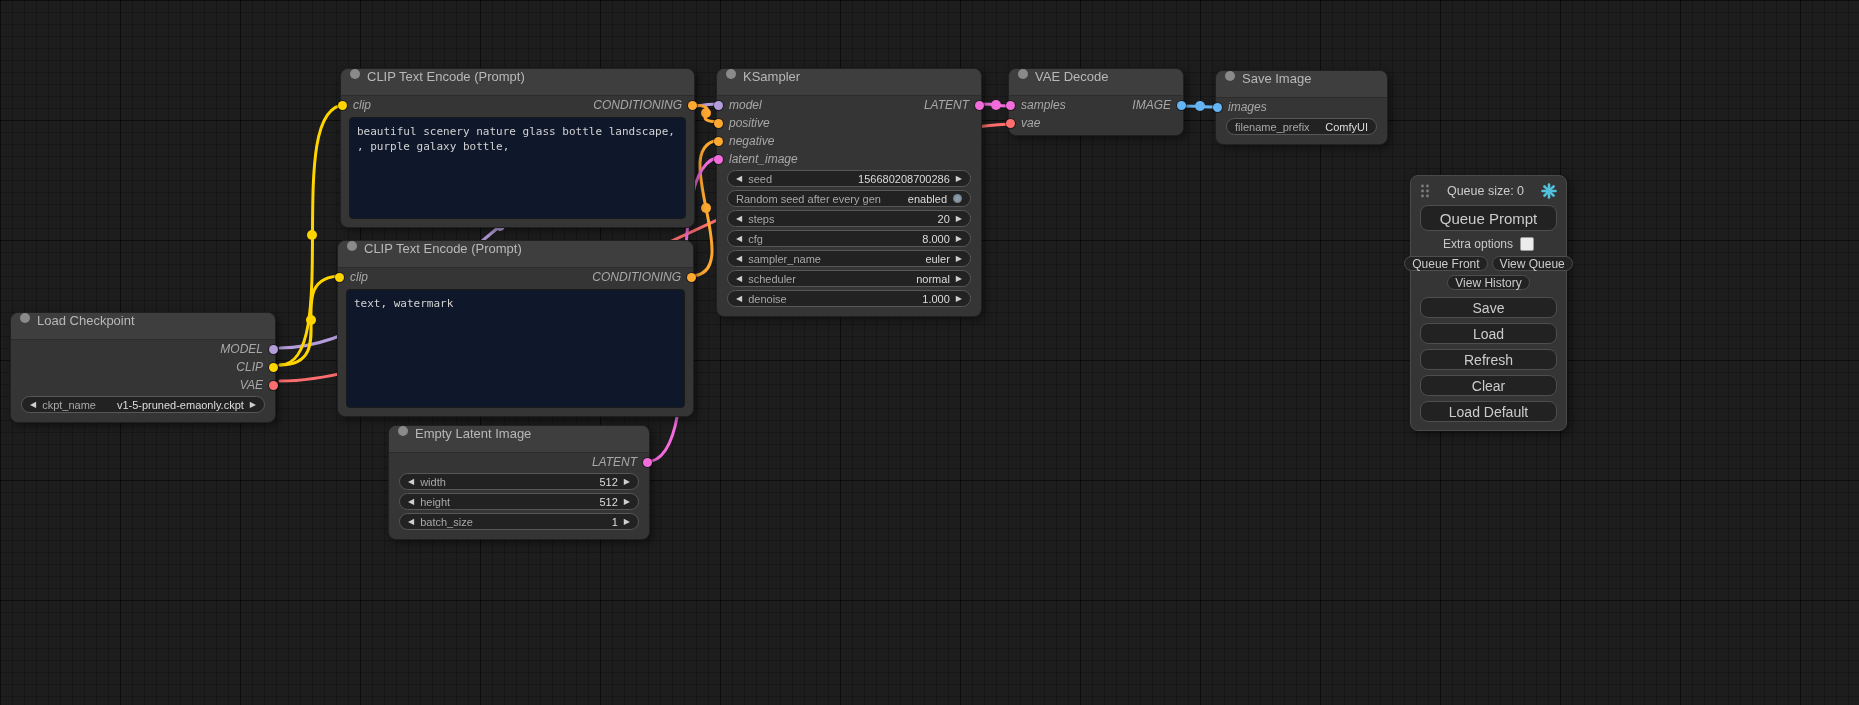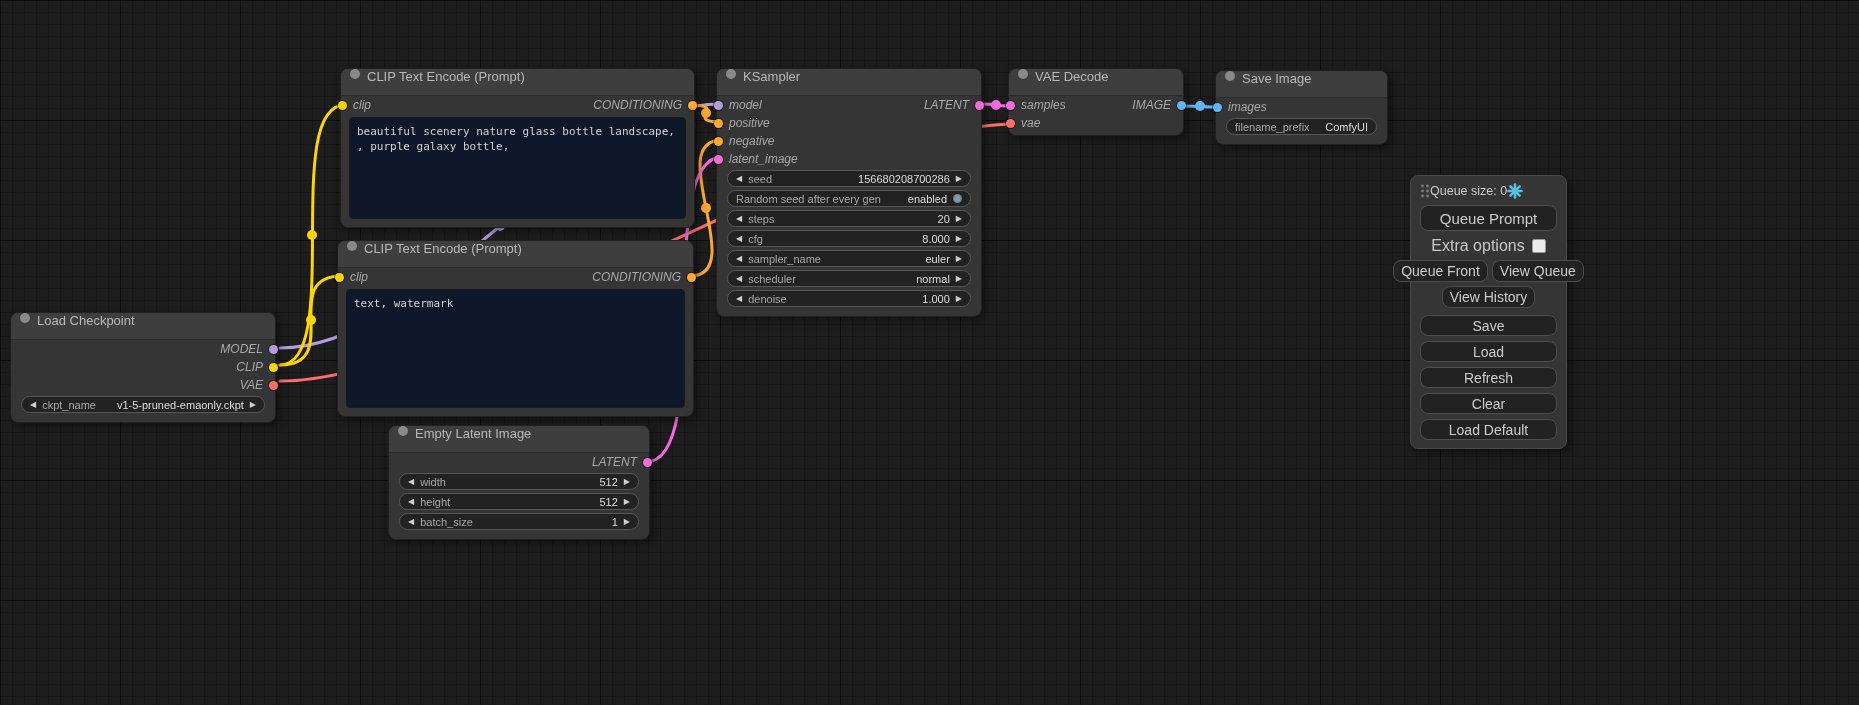--- a/index.html
+++ b/index.html
@@ -47,32 +47,32 @@
     margin:3px 8px 8px 8px;background:#0f172a;border:1px solid #1a1a1a;border-radius:4px;
     padding:6px 7px;font-family:"DejaVu Sans Mono",monospace;font-size:11px;line-height:1.4;
     color:#d2d2d2;white-space:pre-wrap;overflow:hidden;
   }
 
   .menu{
     position:absolute;left:1410px;top:175px;width:157px;z-index:3;box-sizing:border-box;
     background:#353535;border:1px solid #4a4a4a;border-radius:8px;
     padding:7px 9px 8px 9px;box-shadow:3px 3px 10px rgba(0,0,0,0.5);
   }
-  .menu-header{display:flex;align-items:center;justify-content:flex-start;margin-bottom:6px;}
+  .menu-header{display:flex;align-items:center;justify-content:space-between;margin-bottom:6px;}
   .qsize{color:#cccccc;font-size:12.5px;}
   .btn{
     background:#222222;border:1px solid #4e4e4e;border-radius:8px;color:#cccccc;
     display:flex;align-items:center;justify-content:center;cursor:pointer;box-sizing:border-box;
   }
   .qp-btn{width:100%;height:26px;font-size:15px;margin-bottom:6px;}
   .extra-row{display:flex;align-items:center;justify-content:center;gap:7px;margin-bottom:5px;}
-  .extra-label{color:#c8c8c8;font-size:16px;}
+  .extra-label{color:#c8c8c8;font-size:12px;}
   .chk{width:12px;height:12px;background:#ececec;border:1px solid #9a9a9a;border-radius:2px;}
   .small-row{display:flex;gap:4px;justify-content:center;margin-bottom:4px;}
-  .sbtn{font-size:14px;height:22px;padding:0 7px;border-radius:8px;white-space:nowrap;}
+  .sbtn{font-size:12px;height:15px;padding:0 7px;border-radius:8px;white-space:nowrap;}
   .vh-row{display:flex;justify-content:center;margin-bottom:7px;}
   .big-btn{width:100%;height:21px;font-size:14px;margin-bottom:5px;}
   .big-btn:last-child{margin-bottom:0;}
 </style>
 </head>
 <body>
 
 <svg id="wires" width="1859" height="705">
   <path d="M 280 348 C 430 348 570 104 720 104" style="stroke: rgb(179, 157, 219);"></path>
   <path d="M 280 365 C 344 365 281 105 345 105" style="stroke: rgb(255, 213, 0);"></path>

